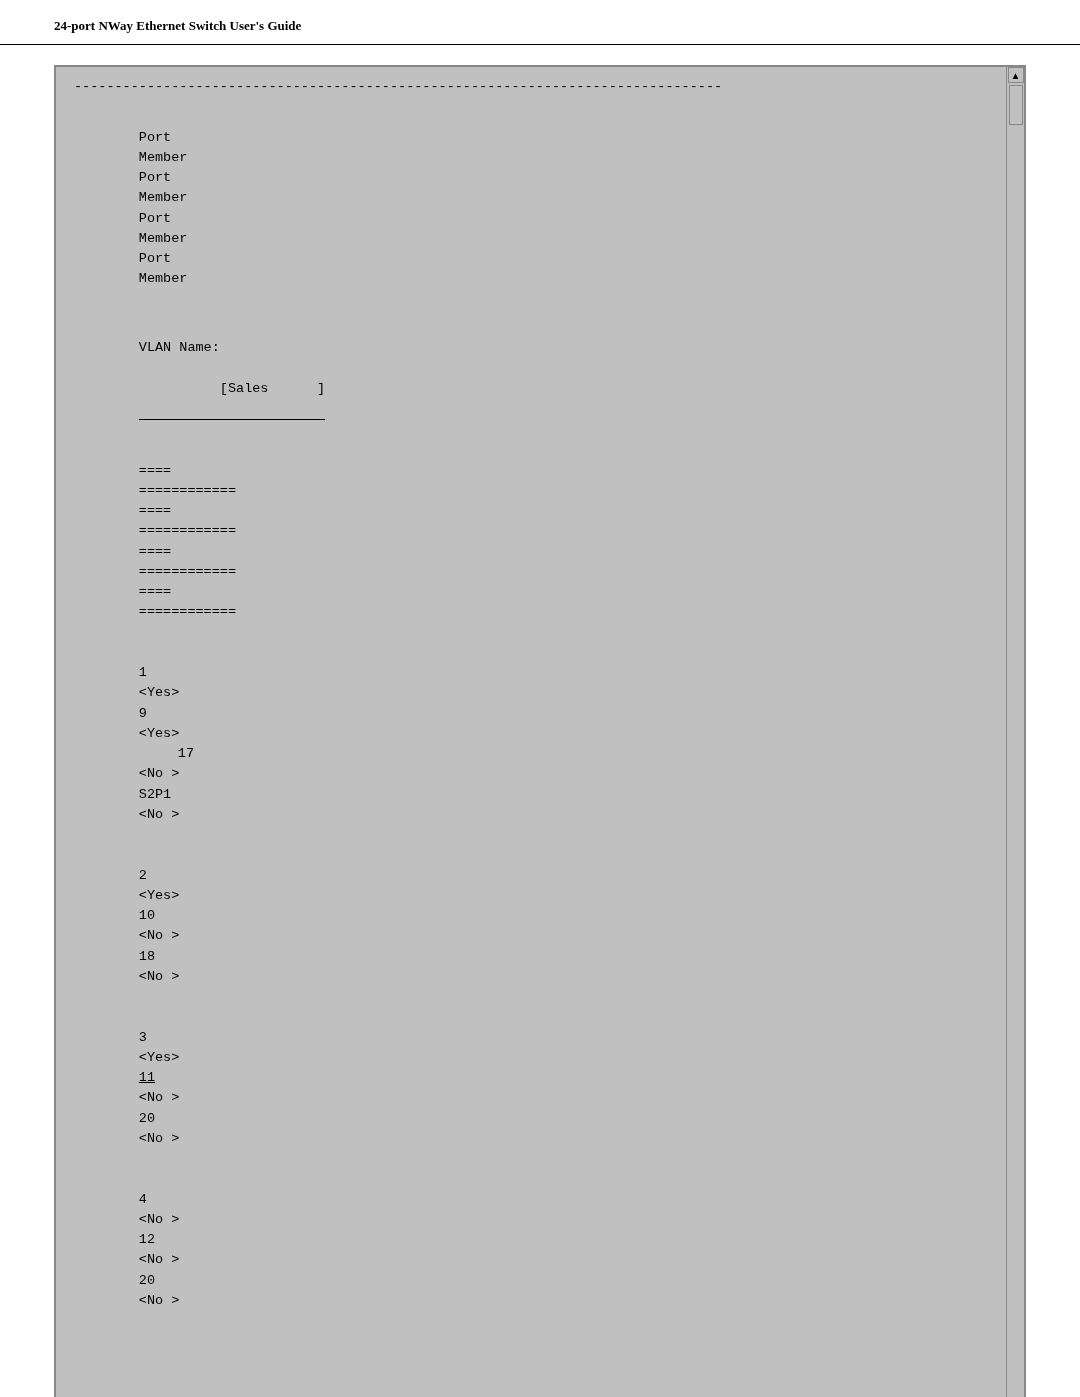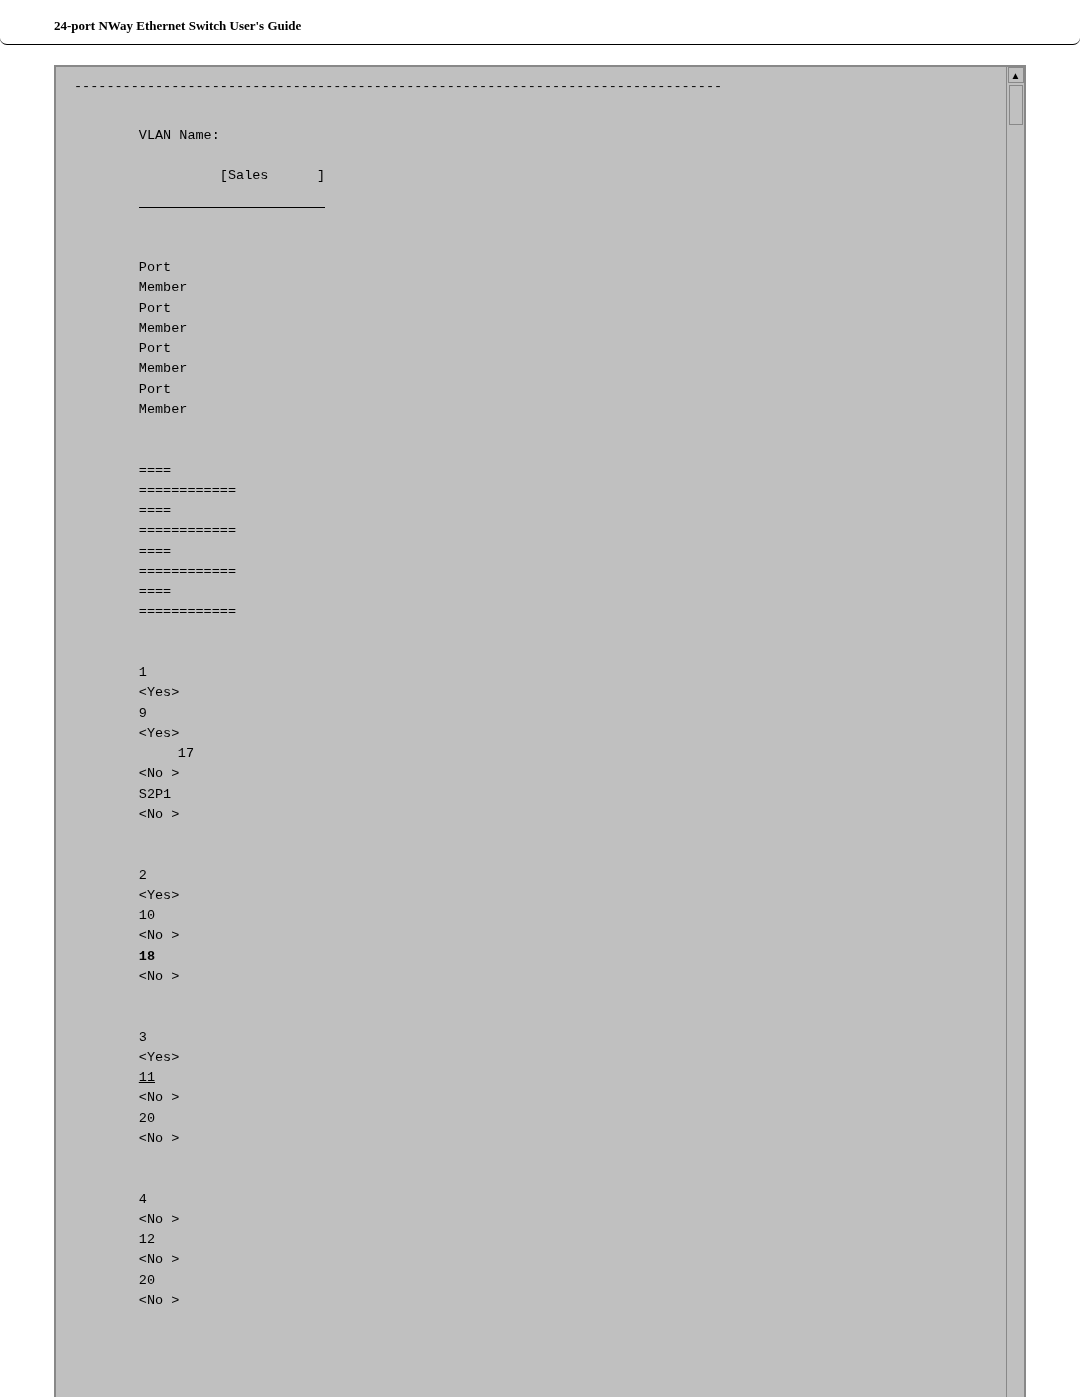--- a/index.html
+++ b/index.html
@@ -11,21 +11,20 @@
       font-size: 15px;
       color: #000000;
       position: relative;
     }
 
     .page-header {
       padding: 18px 54px 10px 54px;
       font-size: 13px;
       font-weight: bold;
       border-bottom: 1px solid #000;
-      border-radius: 7px;
     }
 
     .page-content {
       padding: 20px 54px 20px 54px;
     }
 
     
     .terminal-wrapper {
       border: 2px solid #888;
       margin-bottom: 14px;
@@ -89,36 +88,36 @@
   <span>24-port NWay Ethernet Switch User's Guide</span>
 </div>
 
 <div class="page-content">
 
   <div class="terminal-wrapper">
     <div class="terminal-body">
 
       <div class="term-line">--------------------------------------------------------------------------------</div>
 
-      <div class="term-line" style="margin-top:8px;">
-        <span>VLAN Name:</span>
-        <span class="vlan-name-field">
-          <span>[Sales      ]</span>
-        </span>
-      </div>
-
       <div class="term-line" style="margin-top:10px;">
         <span style="display:inline-block;width:52px;">Port</span>
         <span style="display:inline-block;width:80px;">Member</span>
         <span style="display:inline-block;width:52px;">Port</span>
         <span style="display:inline-block;width:80px;">Member</span>
         <span style="display:inline-block;width:52px;">Port</span>
         <span style="display:inline-block;width:80px;">Member</span>
         <span style="display:inline-block;width:52px;">Port</span>
         <span style="display:inline-block;width:80px;">Member</span>
+      </div>
+
+      <div class="term-line" style="margin-top:8px;">
+        <span>VLAN Name:</span>
+        <span class="vlan-name-field">
+          <span>[Sales      ]</span>
+        </span>
       </div>
       <div class="term-line">
         <span style="display:inline-block;width:52px;">====</span>
         <span style="display:inline-block;width:80px;">============</span>
         <span style="display:inline-block;width:52px;">====</span>
         <span style="display:inline-block;width:80px;">============</span>
         <span style="display:inline-block;width:52px;">====</span>
         <span style="display:inline-block;width:80px;">============</span>
         <span style="display:inline-block;width:52px;">====</span>
         <span style="display:inline-block;width:80px;">============</span>
@@ -132,21 +131,21 @@
         <span style="display:inline-block;width:52px;margin-left:39px;">17</span>
         <span style="display:inline-block;width:80px;">&lt;No &gt;</span>
         <span style="display:inline-block;width:52px;">S2P1</span>
         <span style="display:inline-block;width:80px;">&lt;No &gt;</span>
       </div>
       <div class="term-line">
         <span style="display:inline-block;width:52px;">2</span>
         <span style="display:inline-block;width:80px;">&lt;Yes&gt;</span>
         <span style="display:inline-block;width:52px;">10</span>
         <span style="display:inline-block;width:80px;">&lt;No &gt;</span>
-        <span style="display:inline-block;width:52px;font-weight:bold;">18</span>
+        <span style="display:inline-block;width:52px;">18</span>
         <span style="display:inline-block;width:80px;">&lt;No &gt;</span>
       </div>
       <div class="term-line">
         <span style="display:inline-block;width:52px;">3</span>
         <span style="display:inline-block;width:80px;">&lt;Yes&gt;</span>
         <span style="display:inline-block;width:52px;text-decoration:underline;">11</span>
         <span style="display:inline-block;width:80px;">&lt;No &gt;</span>
         <span style="display:inline-block;width:52px;">20</span>
         <span style="display:inline-block;width:80px;">&lt;No &gt;</span>
       </div>

